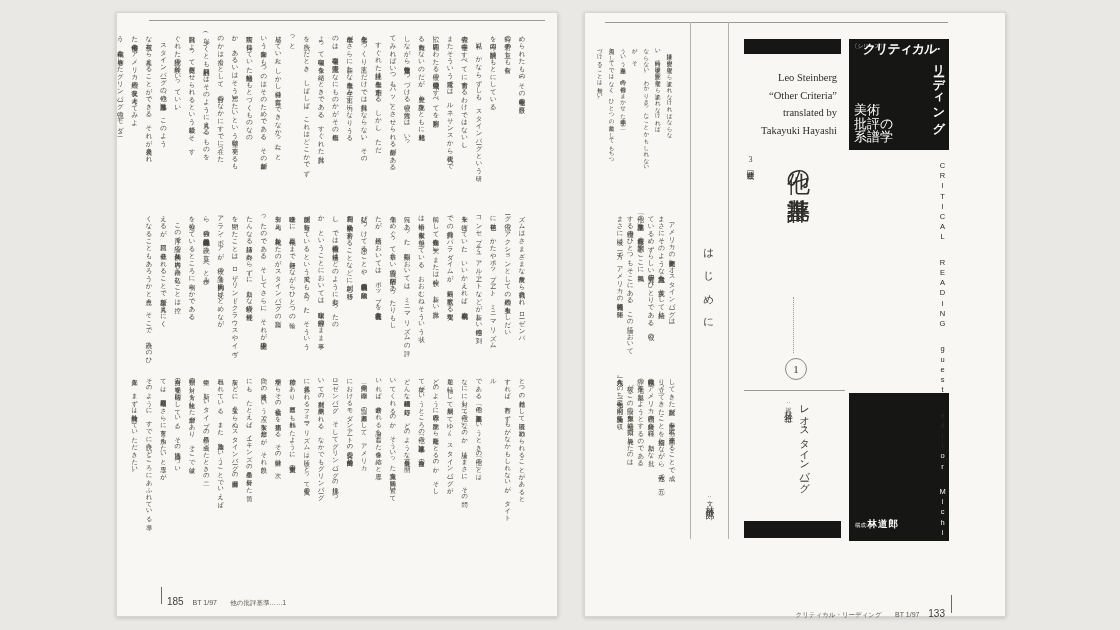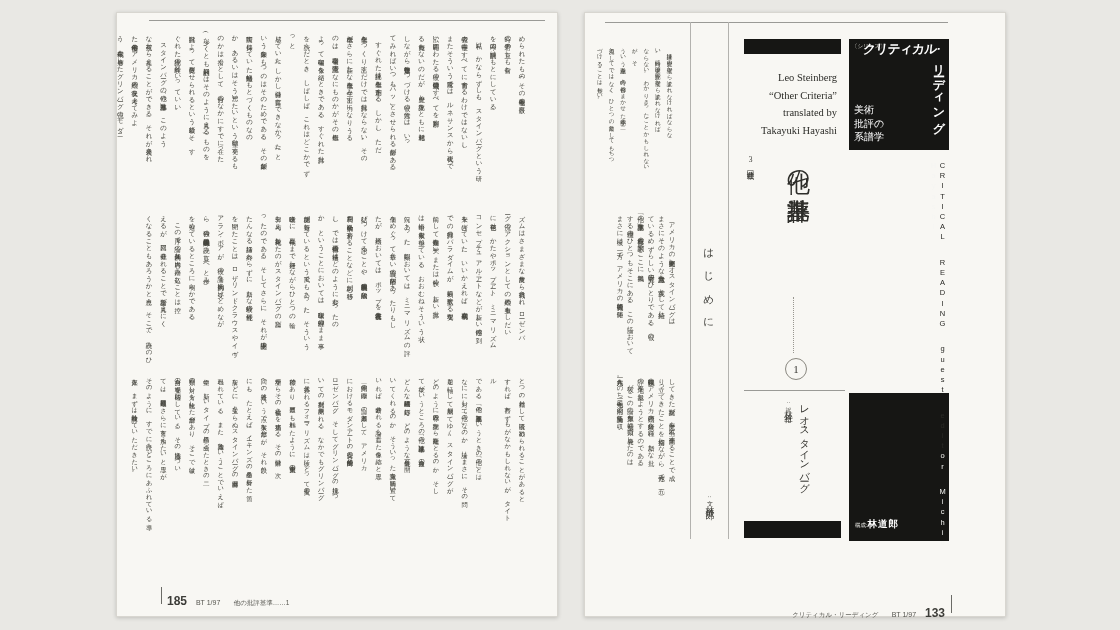--- a/index.html
+++ b/index.html
@@ -45,35 +45,35 @@
   .series-label{position:absolute;left:3px;top:4px;font-size:5.5px;color:#dddbd5;font-family:"Liberation Sans",sans-serif;}
   .series-title-top{
     position:absolute;left:14px;top:2px;font-size:12.5px;font-weight:bold;color:#fff;
     font-family:"Liberation Sans",sans-serif;transform:skewX(-6deg);letter-spacing:-0.5px;white-space:nowrap;
   }
   .series-title-side{
     position:absolute;right:2px;top:17px;writing-mode:vertical-rl;font-size:12px;font-weight:bold;
     color:#fff;font-family:"Liberation Sans",sans-serif;letter-spacing:.5px;
   }
   .series-sub{
-    position:absolute;left:5px;top:64px;font-size:10px;line-height:13.5px;color:#fff;
+    position:absolute;left:5px;top:64px;font-size:13px;line-height:13.5px;color:#fff;
     font-family:"Liberation Sans",sans-serif;white-space:pre-line;
   }
   .side-caption{
     position:absolute;writing-mode:vertical-rl;text-orientation:upright;
     font-family:"Liberation Sans",sans-serif;font-size:7.5px;letter-spacing:1.2px;word-spacing:5px;
     z-index:3;
   }
   .side-caption .dark{color:#2a2a26;}
   .side-caption .light{color:#f5f5f2;}
   .organizer{position:absolute;left:6px;bottom:10px;color:#fff;font-family:"Liberation Sans",sans-serif;}
   .organizer .lbl{font-size:5.5px;color:#e8e8e4;}
   .organizer .nm{font-size:9.5px;font-weight:bold;letter-spacing:1px;}
   .footer{position:absolute;font-family:"Liberation Sans",sans-serif;color:#55554f;white-space:nowrap;}
-  .footer .pg{font-weight:bold;font-size:12px;color:#3c3c38;margin-top:48px;}
+  .footer .pg{font-weight:normal;font-size:10px;color:#3c3c38;margin-top:48px;}
   .footer .iss{font-size:7px;}
   .footer .art{font-size:6.5px;}
   .tick{position:absolute;width:1px;background:#6b6b66;}
 </style>
 </head>
 <body>
 
 <div class="page" id="page-left">
   <div class="hrule" style="left:32px;right:12px;top:7px;"></div>
 

